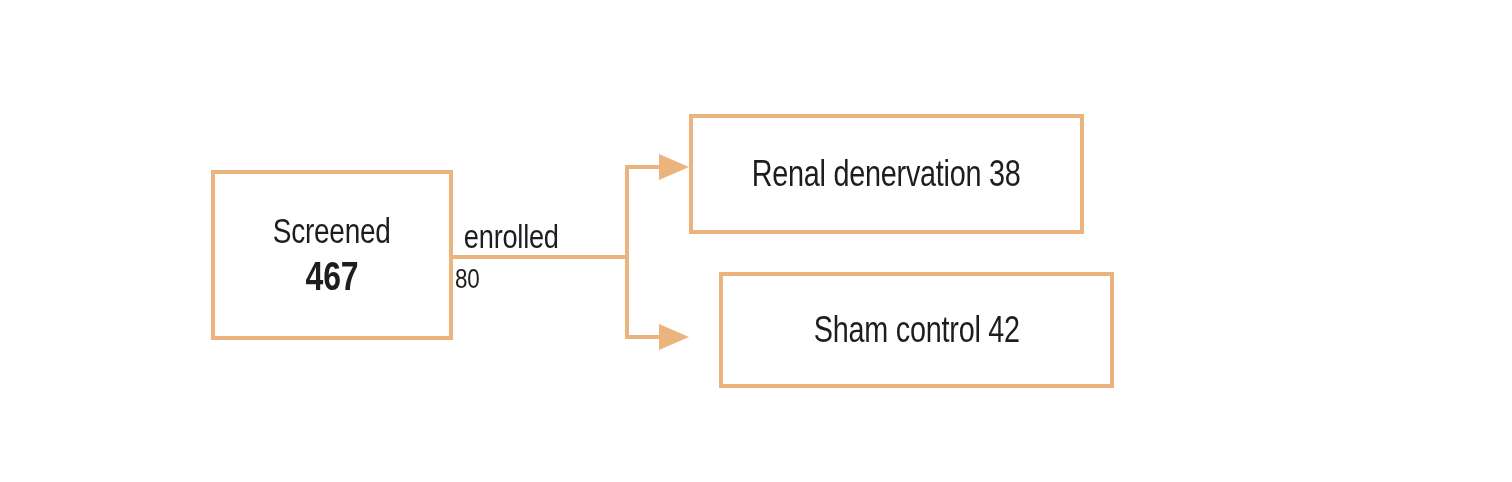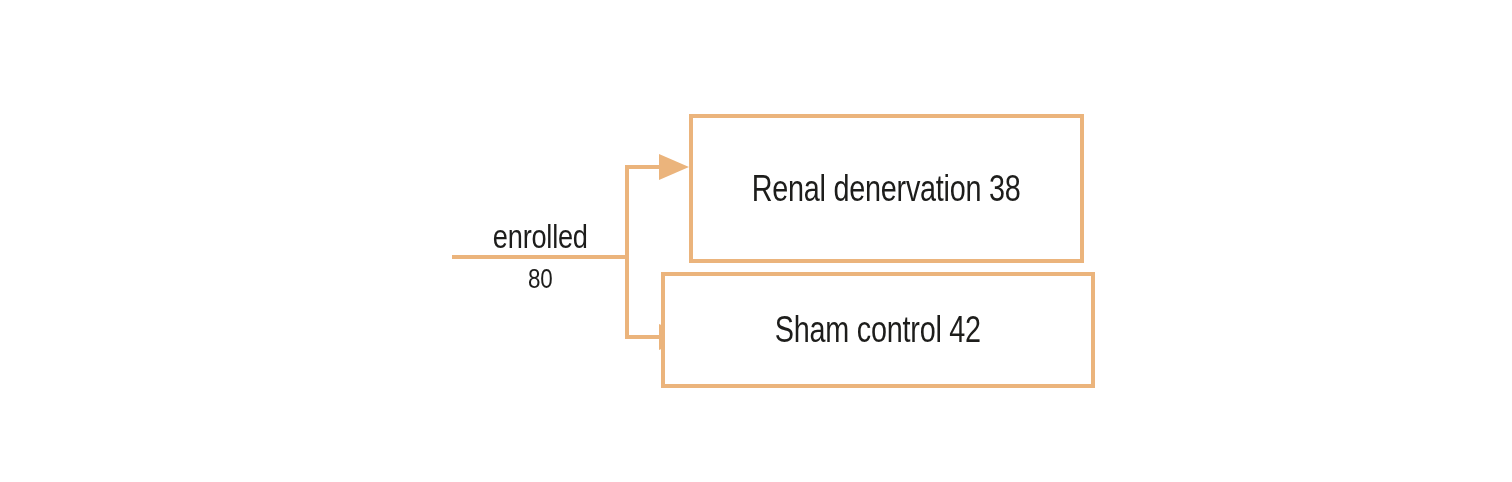--- a/index.html
+++ b/index.html
@@ -25,22 +25,22 @@
     position: absolute;
     border: 4px solid var(--accent);
     background: var(--bg);
     display: flex;
     flex-direction: column;
     align-items: center;
     justify-content: center;
     text-align: center;
   }
   .box-screened { left: 211px; top: 170px; width: 242px; height: 170px; }
-  .box-renal    { left: 689px; top: 114px; width: 395px; height: 149px; }
-  .box-sham     { left: 661px; top: 272px; width: 434px; height: 116px; }
+  .box-renal    { left: 689px; top: 114px; width: 395px; height: 120px; }
+  .box-sham     { left: 719px; top: 272px; width: 395px; height: 116px; }
 
   
   .txt {
     display: inline-block;
     transform: scaleX(0.8);
     transform-origin: center;
     white-space: nowrap;
     letter-spacing: -0.3px;
     line-height: 1.2;
   }
@@ -68,31 +68,35 @@
     border-left: 30px solid var(--accent);
   }
   .arrowhead-top    { left: 659px; top: 154px; }
   .arrowhead-bottom { left: 659px; top: 324px; }
 
   
   .connector-label {
     position: absolute;
     left: 452px;
     width: 177px;
-    text-align: center;
+    text-align: left;
     line-height: 1;
   }
   .label-enrolled { top: 216px; font-size: 34px; }
   .label-count    { top: 262px; font-size: 28px; }
 </style>
 </head>
 <body>
 
 <div class="canvas">
 
+  <div class="box box-screened">
+    <span class="txt box-label">Screened</span>
+    <span class="txt box-number">467</span>
+  </div>
 
   <div class="line line-main"></div>
   <div class="line line-vertical"></div>
   <div class="line line-top"></div>
   <div class="line line-bottom"></div>
 
   <div class="arrowhead arrowhead-top"></div>
   <div class="arrowhead arrowhead-bottom"></div>
 
   <div class="connector-label label-enrolled">

